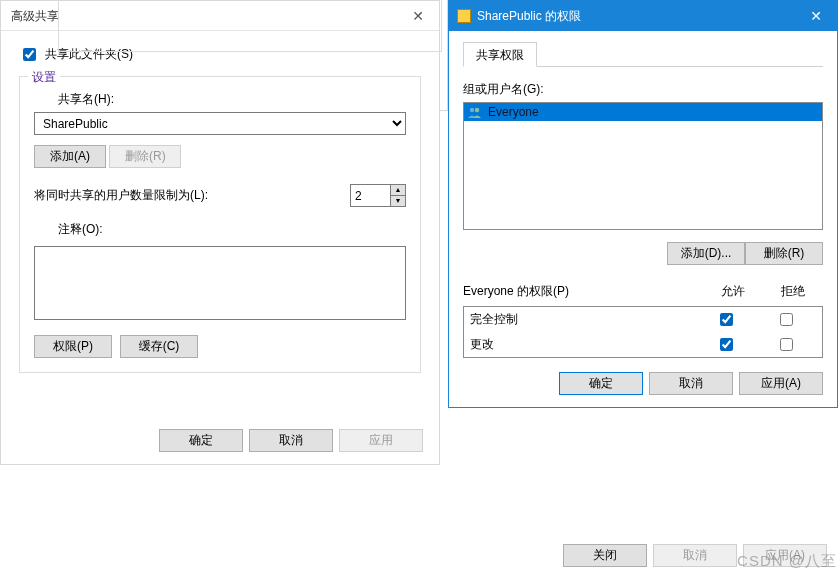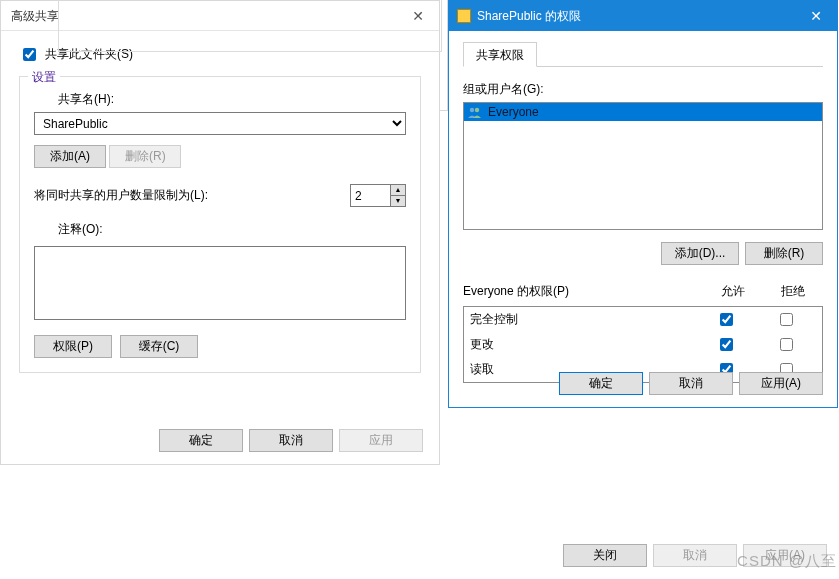--- a/index.html
+++ b/index.html
@@ -60,21 +60,21 @@
 .tabbar { height: 26px; position: relative; border-bottom: 1px solid #d0d0d0; margin-bottom: 14px; }
 .tab { position: absolute; top: 1px; left: 0; height: 25px; line-height: 25px; padding: 0 12px; border: 1px solid #d0d0d0; border-bottom: 1px solid #fff; background: #fff; }
 
 .lbl { margin-bottom: 4px; }
 .listbox { width: 100%; height: 128px; border: 1px solid #8c8c8c; background: #fff; overflow: hidden; }
 .lb-item { height: 18px; line-height: 18px; padding: 0 4px; display: flex; align-items: center; gap: 4px; }
 .lb-item.sel { background: #0078d7; color: #0f172a; }
 .usricon { display: inline-flex; }
 .usricon svg { width: 16px; height: 12px; }
 
-.add-del { display: flex; justify-content: flex-end; gap: 6px; margin-top: 12px; }
+.add-del { display: flex; justify-content: flex-end; gap: 0; margin-top: 12px; }
 .add-del .btn { min-width: 78px; }
 
 .perm-head { display: flex; margin-top: 18px; margin-bottom: 6px; }
 .perm-head .ph-l { flex: 1; }
 .perm-head .ph-c { width: 60px; text-align: center; }
 
 .perm-table { border: 1px solid #8c8c8c; background: #fff; }
 .perm-row { display: flex; align-items: center; height: 25px; padding: 0 6px; }
 .perm-row .pc-l { flex: 1; }
 .perm-row .pc-c { width: 60px; text-align: center; }
@@ -192,25 +192,20 @@
         <div class="perm-row">
           <div class="pc-l">完全控制</div>
           <div class="pc-c"><input type="checkbox" checked="" style=""></div>
           <div class="pc-c"><input type="checkbox" style=""></div>
         </div>
         <div class="perm-row">
           <div class="pc-l">更改</div>
           <div class="pc-c"><input type="checkbox" checked="" style=""></div>
           <div class="pc-c"><input type="checkbox" style=""></div>
         </div>
-        <div class="perm-row">
-          <div class="pc-l">读取</div>
-          <div class="pc-c"><input type="checkbox" checked="" style=""></div>
-          <div class="pc-c"><input type="checkbox" style=""></div>
-        </div>
       </div>
 
     <div class="btns-c">
       <span class="btn" style="border-color:#0078d7">确定</span>
       <span class="btn">取消</span>
       <span class="btn">应用(A)</span>
     </div>
   </div>
 </div>
 

